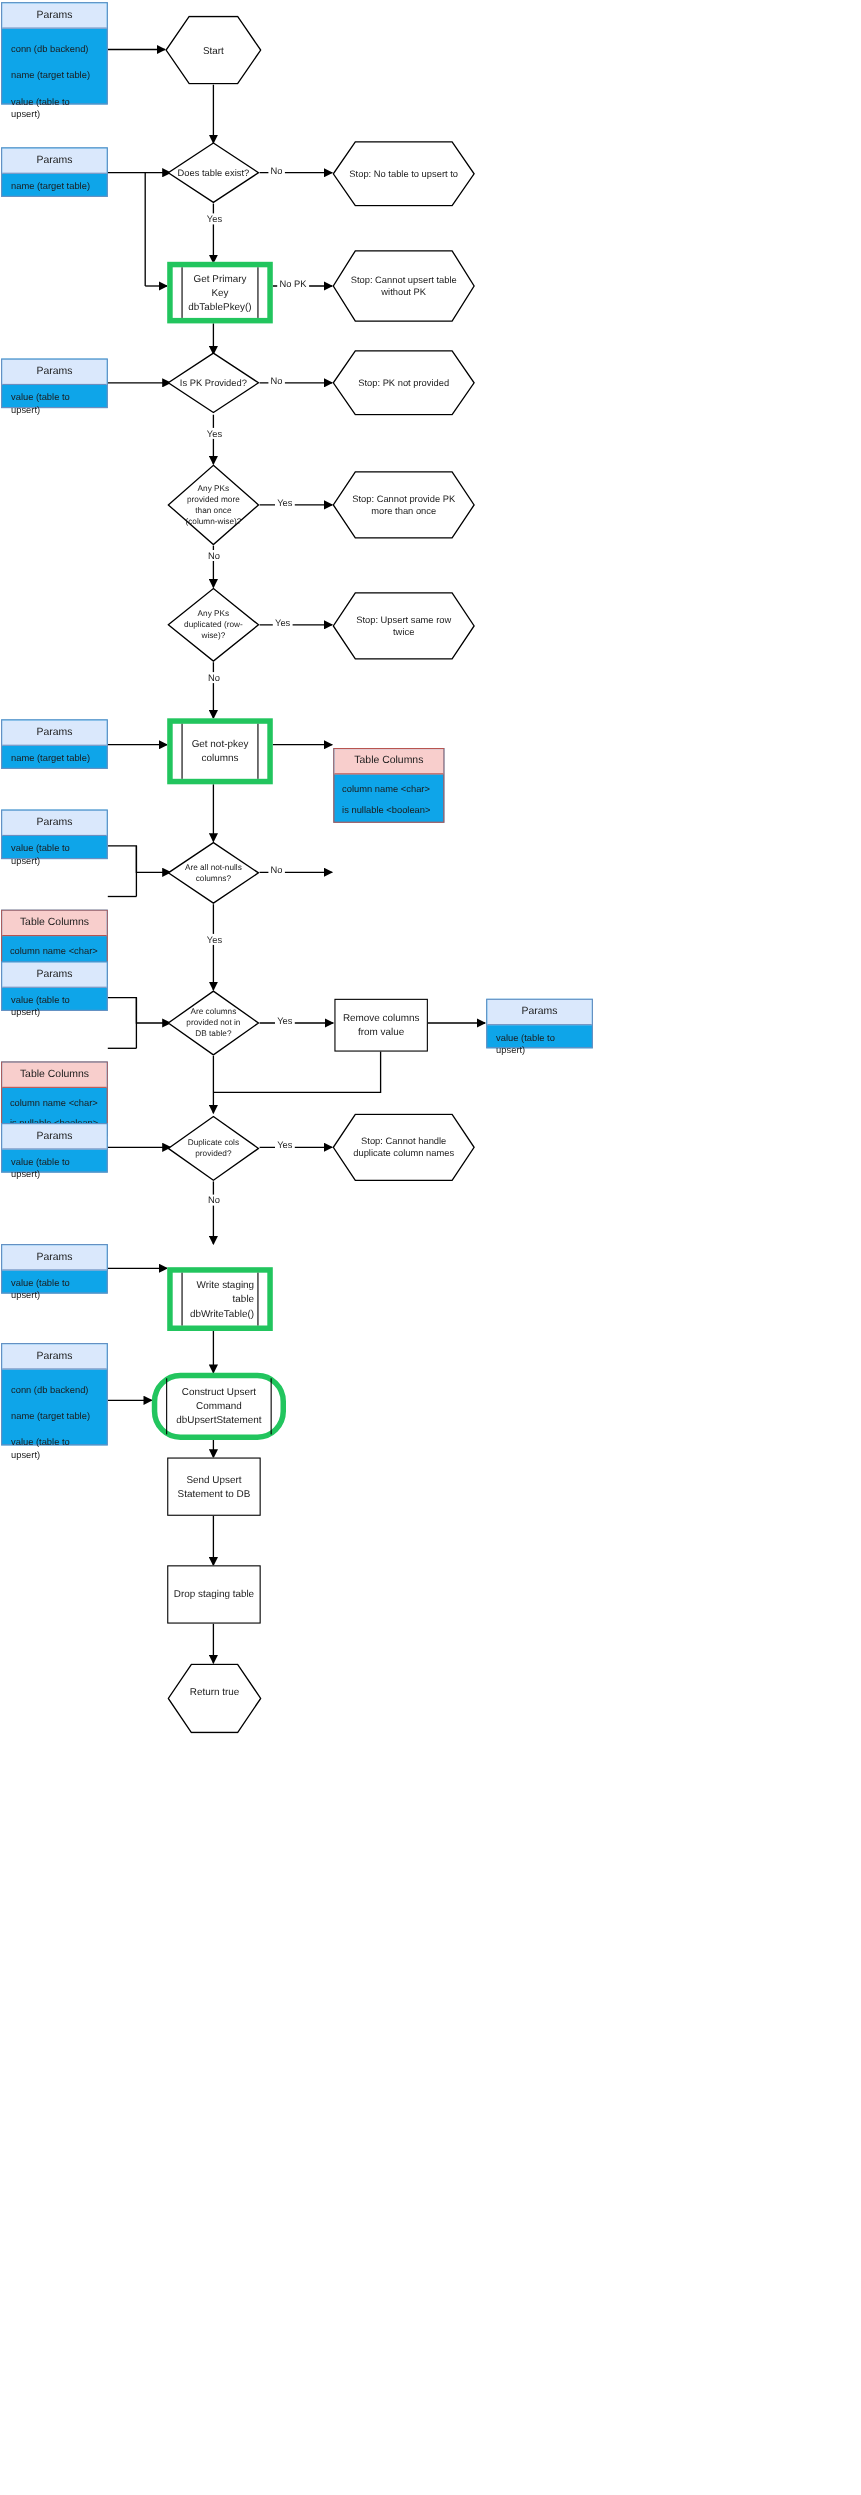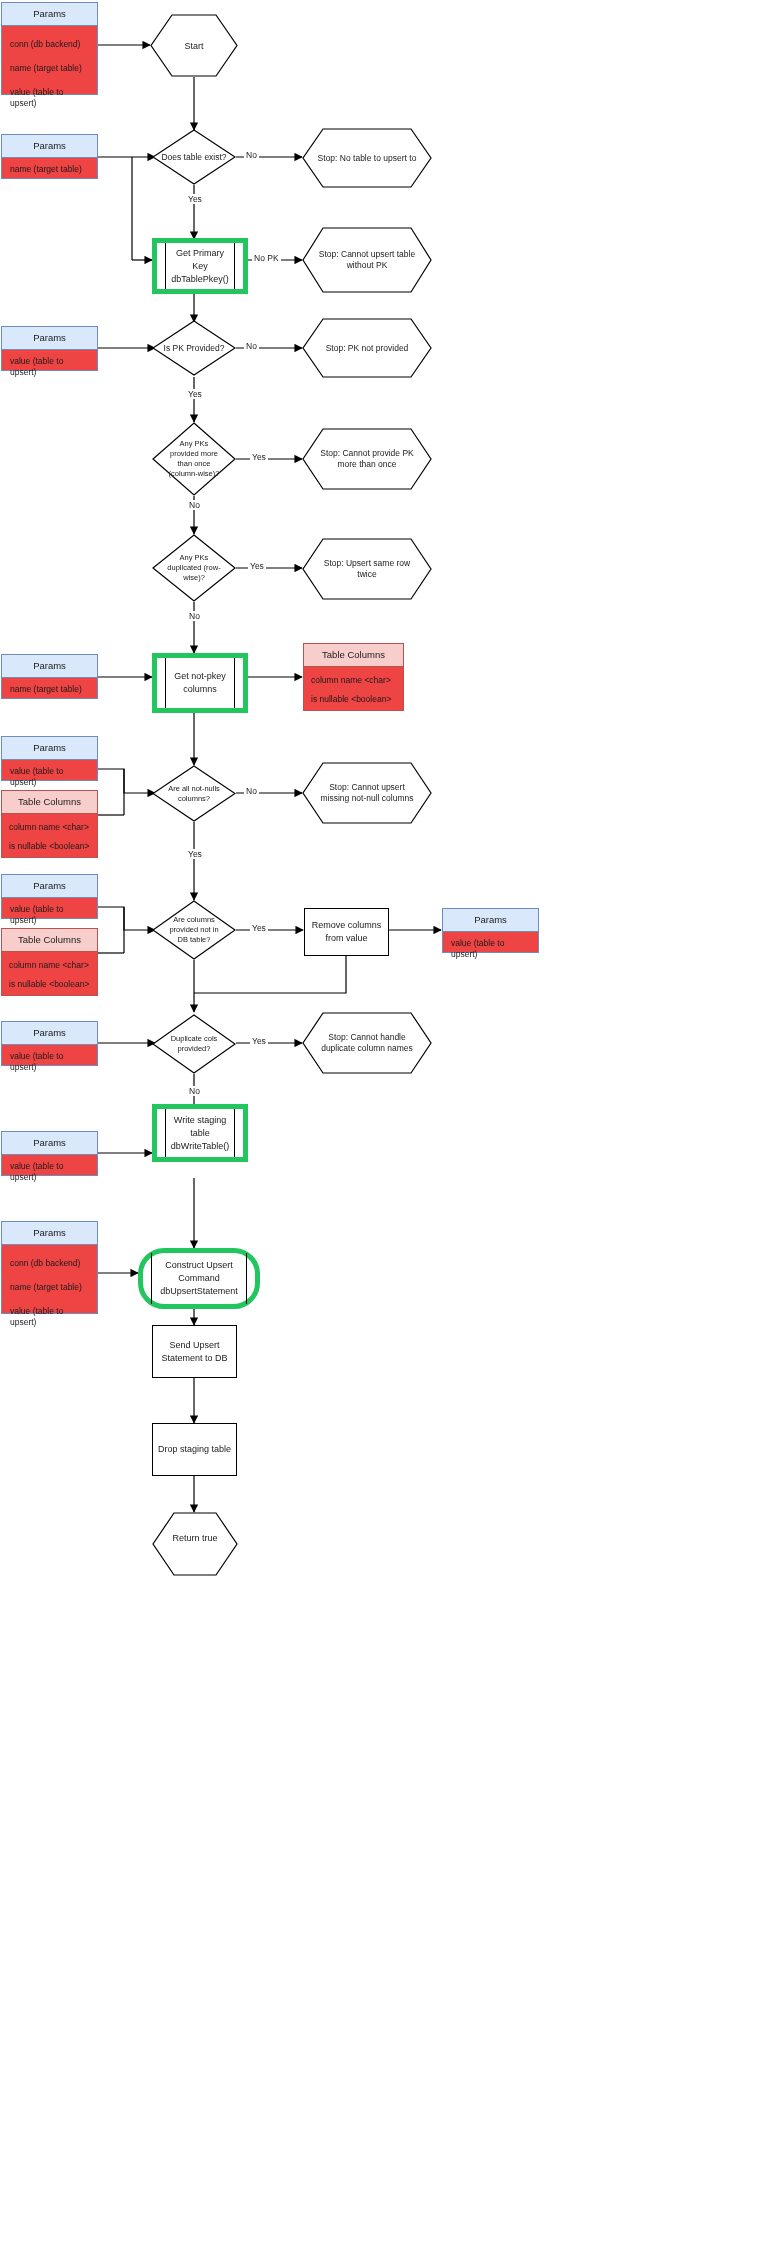--- a/index.html
+++ b/index.html
@@ -24,21 +24,21 @@
     height: 2268px;
     pointer-events: none;
   }
   .node {
     position: absolute;
     box-sizing: border-box;
   }
   
   .entity {
     border: 1px solid #6c8ebf;
-    background: #ef4444;
+    background: #0ea5e9;
   }
   .entity .ehead {
     border-bottom: 1px solid #6c8ebf;
     background: #dae8fc;
     text-align: center;
     font-size: 9.5px;
     color: #1b1b1b;
     line-height: 22px;
     height: 22px;
     overflow: hidden;
@@ -47,20 +47,21 @@
     padding: 7px 7px 7px 8px;
   }
   .entity .erow {
     font-size: 8.5px;
     color: #1b1b1b;
     line-height: 11px;
     padding: 6px 0 7px 0;
   }
   .entity.pink {
     border-color: #b85450;
+    margin-top: 37px;
   }
   .entity.pink .ehead {
     border-bottom-color: #b85450;
     background: #f8cecc;
   }
   
   .proc {
     border: 1px solid #000000;
     background: #ffffff;
     display: flex;
@@ -360,27 +361,20 @@
   </div>
 
   <div class="shapewrap" style="left:302px; top:538px; width:130px; height:62px;">
     <svg width="130" height="62" viewBox="0 0 130 62" xmlns="http://www.w3.org/2000/svg">
       <polygon points="21,1 109,1 129,31 109,61 21,61 1,31" fill="#ffffff" stroke="#000000" stroke-width="1.2"></polygon>
     </svg>
     <div class="shapelabel small">Stop: Upsert same row
 twice</div>
   </div>
 
-  <div class="shapewrap" style="left:302px; top:762px; width:130px; height:62px;">
-    <svg width="130" height="62" viewBox="0 0 130 62" xmlns="http://www.w3.org/2000/svg">
-      <polygon points="21,1 109,1 129,31 109,61 21,61 1,31" fill="#ffffff" stroke="#000000" stroke-width="1.2"></polygon>
-    </svg>
-    <div class="shapelabel small">Stop: Cannot upsert
-missing not-null columns</div>
-  </div>
 
   <div class="shapewrap" style="left:302px; top:1012px; width:130px; height:62px;">
     <svg width="130" height="62" viewBox="0 0 130 62" xmlns="http://www.w3.org/2000/svg">
       <polygon points="21,1 109,1 129,31 109,61 21,61 1,31" fill="#ffffff" stroke="#000000" stroke-width="1.2"></polygon>
     </svg>
     <div class="shapelabel small">Stop: Cannot handle
 duplicate column names</div>
   </div>
 
   <div class="shapewrap" style="left:152px; top:1512px; width:86px; height:52px;">
@@ -456,21 +450,21 @@
   <div class="predef" style="left:152px; top:653px; width:86px; height:50px;">
     <span>Get not-pkey
 columns</span>
   </div>
 
   <div class="node proc" style="left:304px; top:908px; width:85px; height:48px;">
     <span>Remove columns from
 value</span>
   </div>
 
-  <div class="predef" style="left:152px; top:1104px; width:86px; height:48px;">
+  <div class="predef" style="left:152px; top:1152px; width:86px; height:48px;text-align:right;">
     <span>Write staging table
 dbWriteTable()</span>
   </div>
 
   <div class="predef" style="left:138px; top:1248px; width:112px; height:51px;border-radius:26px;">
     <span style="padding:0 6px;">Construct Upsert Command
 dbUpsertStatement</span>
   </div>
 
   <div class="node proc" style="left:152px; top:1325px; width:85px; height:53px;">

